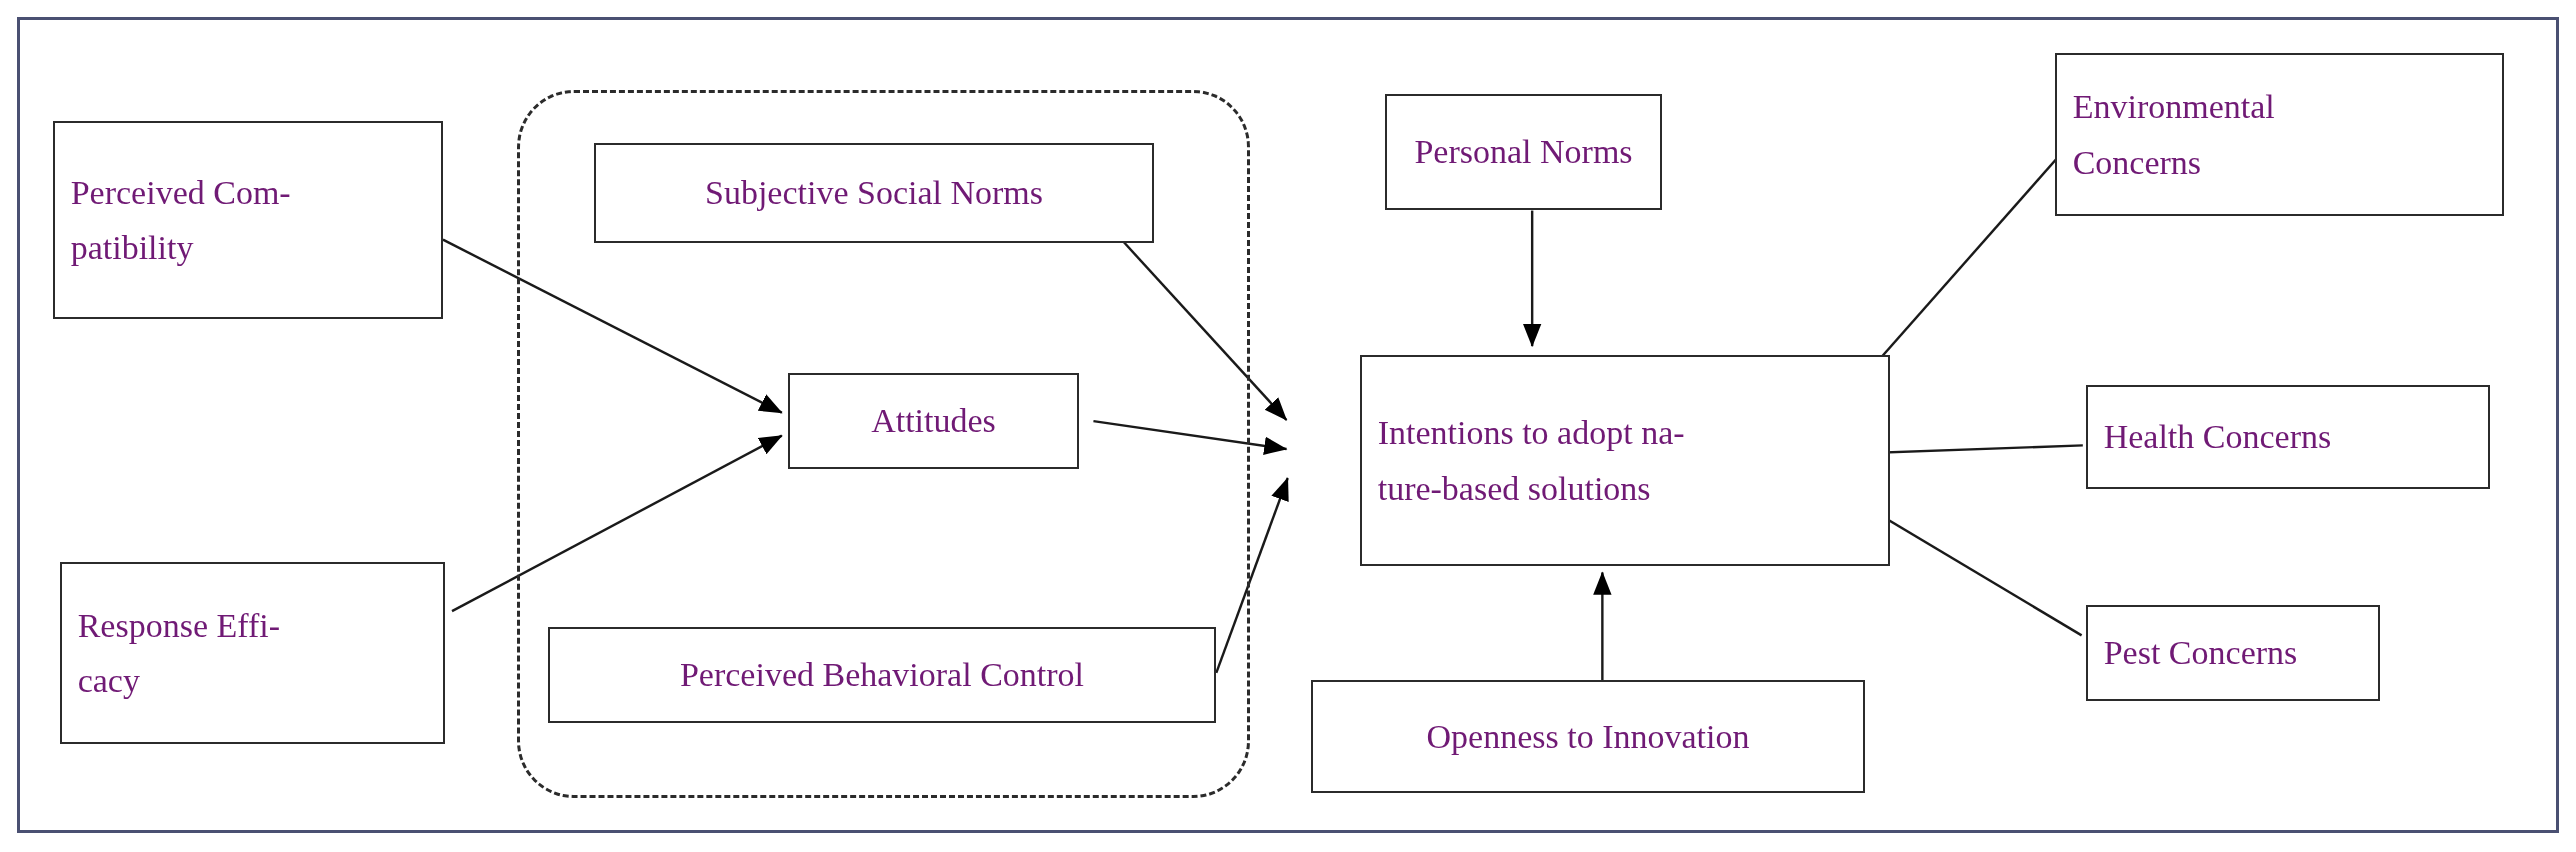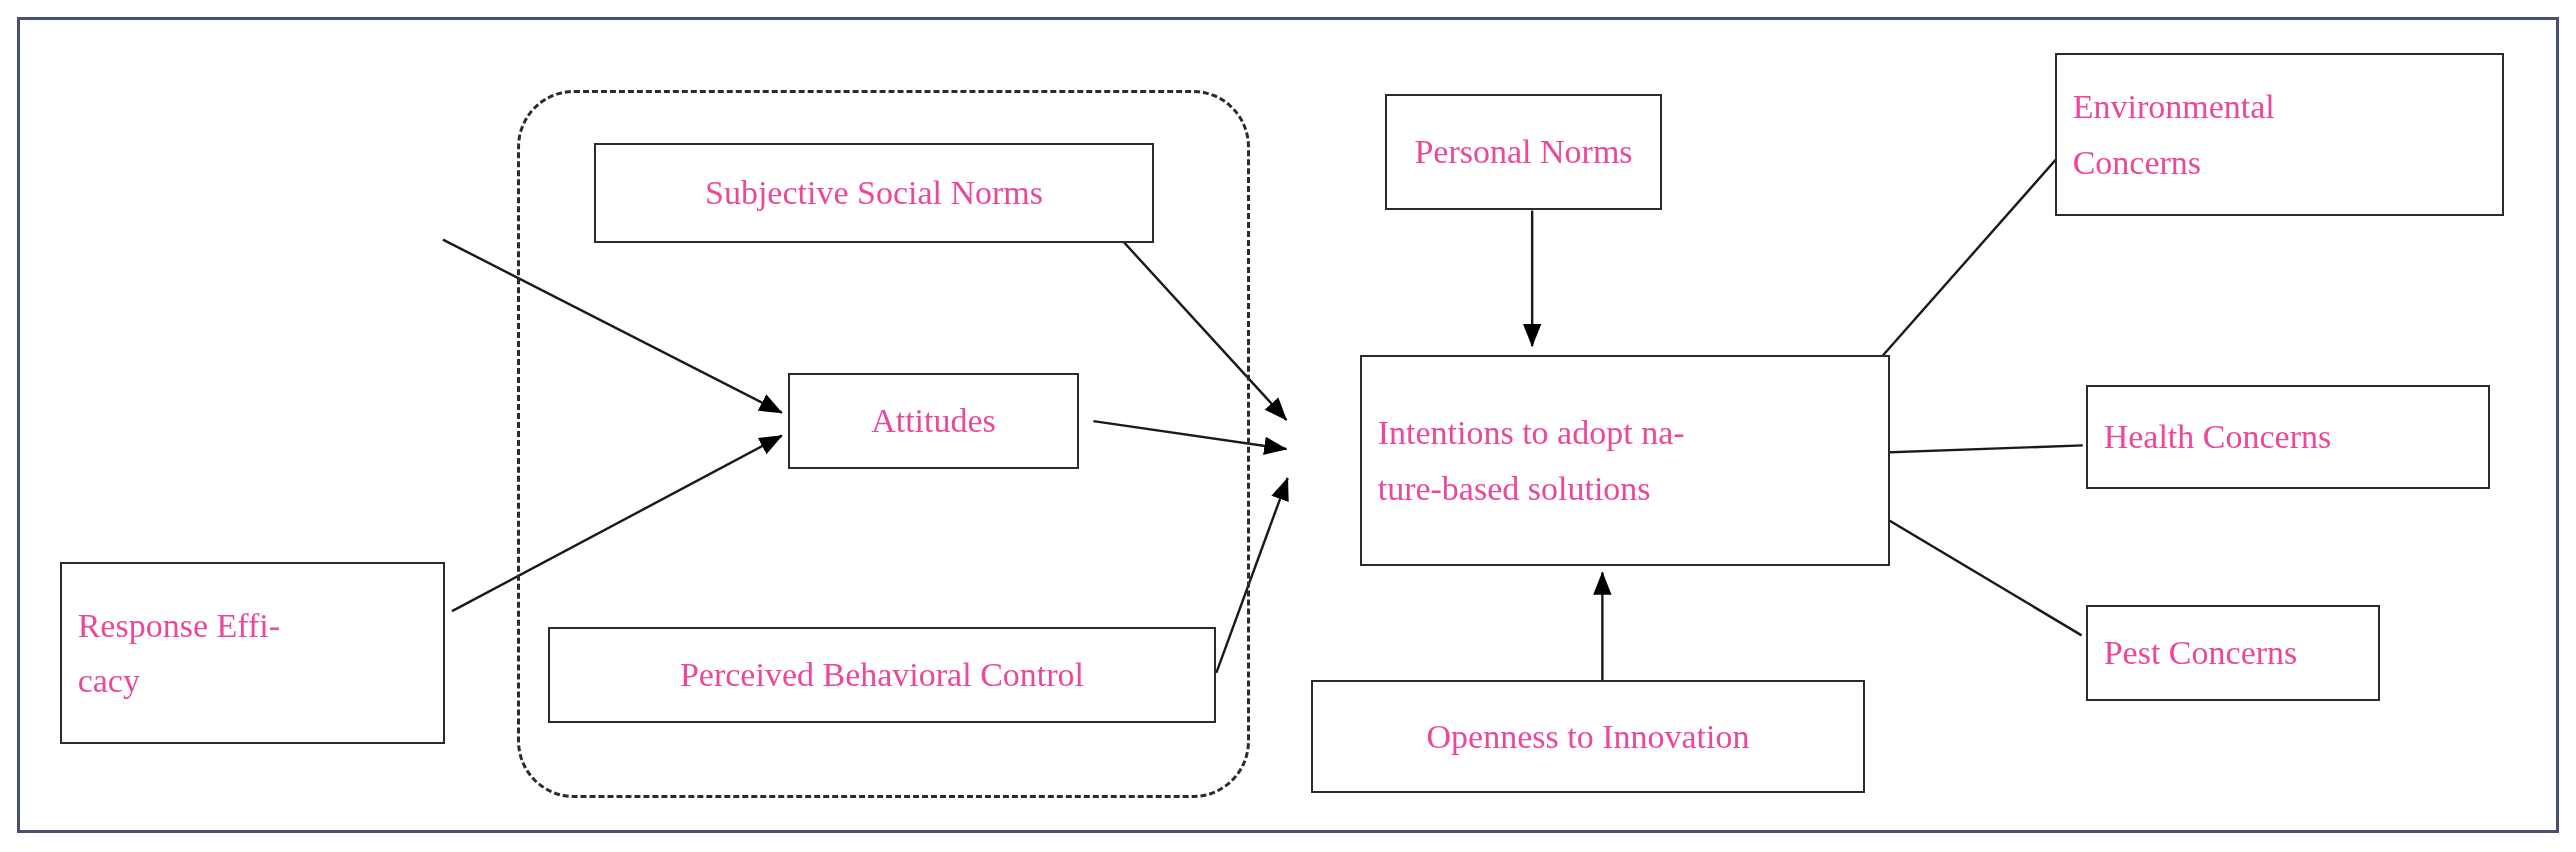--- a/index.html
+++ b/index.html
@@ -45,21 +45,21 @@
     align-items: center;
     color: #000000;
     z-index: 3;
   }
   .node .label {
     display: block;
     width: 100%;
     padding: 0 15.7px;
     font-size: 34px;
     line-height: 1.62;
-    color: #ec4899;
+    color: #701a75;
     white-space: pre-line;
   }
   .node.justify .label { text-align: justify; text-align-last: left; }
   .node.center .label  { text-align: center; }
   .node.left .label    { text-align: left; }
 
   
   #tpb-group {
     position: absolute;
     left: 517px;
@@ -106,20 +106,24 @@
       <path d="M2648,1124 L2648,946"></path>
 
       <path d="M3422,236 L2998,716"></path>
 
       <path d="M3442,736 L2998,752"></path>
 
       <path d="M3440,1050 L2998,786"></path>
     </g>
   </svg>
 
+  <div class="node justify" style="left:53px; top:121px; width:390px; height:198px;">
+    <span class="label">Perceived Com-
+patibility</span>
+  </div>
 
   <div class="node justify" style="left:60px; top:562px; width:385px; height:182px;">
     <span class="label">Response   Effi-
 cacy</span>
   </div>
 
   <div class="node center" style="left:594px; top:143px; width:560px; height:100px;">
     <span class="label">Subjective Social Norms</span>
   </div>
 

